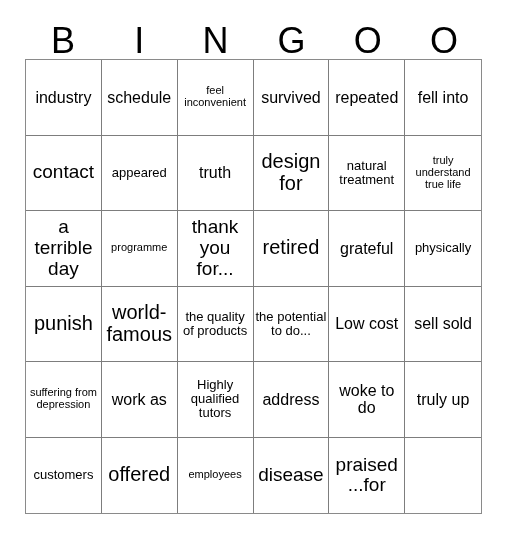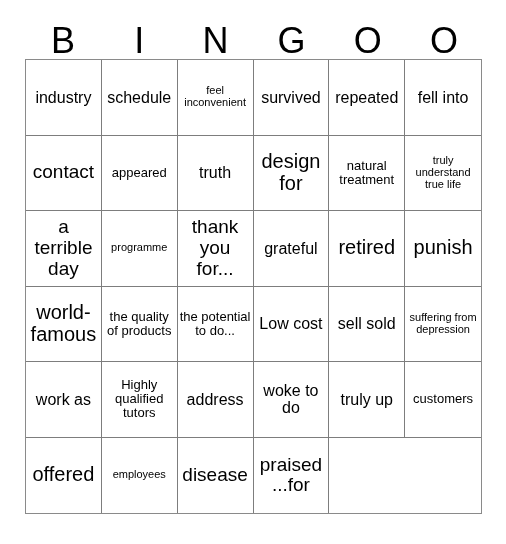--- a/index.html
+++ b/index.html
@@ -133,25 +133,28 @@
       </div>
       <div class="cell fs-lg">
         <span class="cell-text">a terrible day</span>
       </div>
       <div class="cell fs-xs">
         <span class="cell-text">programme</span>
       </div>
       <div class="cell fs-lg">
         <span class="cell-text">thank you for...</span>
       </div>
+      <div class="cell fs-xl">
+        <span class="cell-text">retired</span>
+      </div>
       <div class="cell fs-md">
         <span class="cell-text">grateful</span>
       </div>
-      <div class="cell fs-xl">
-        <span class="cell-text">retired</span>
+      <div class="cell fs-sm">
+        <span class="cell-text">physically</span>
       </div>
       <div class="cell fs-xl">
         <span class="cell-text">punish</span>
       </div>
       <div class="cell fs-xl">
         <span class="cell-text">world-famous</span>
       </div>
       <div class="cell fs-sm">
         <span class="cell-text">the quality of products</span>
       </div>

